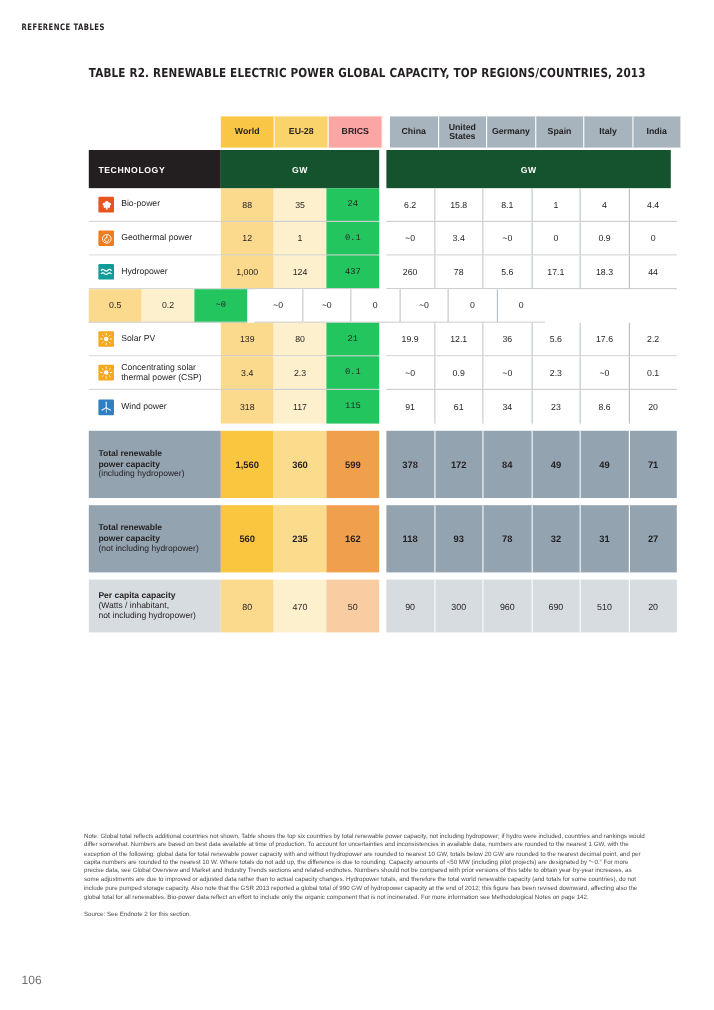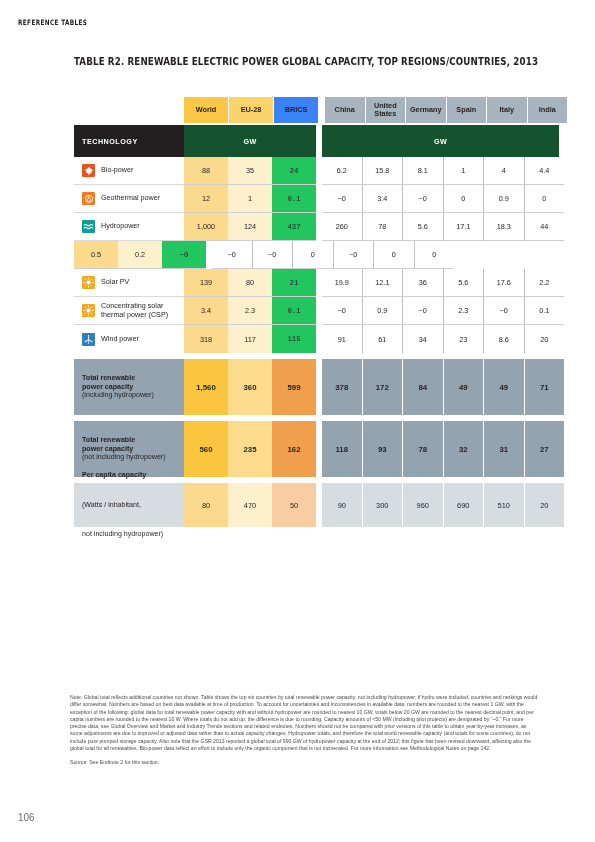--- a/index.html
+++ b/index.html
@@ -105,21 +105,21 @@
     padding-left:8px;box-sizing:border-box;
     font-size:7.1px;line-height:8.8px;color:#231f20;
   }
   .stech b{font-weight:bold;}
   .stech span{font-weight:normal;}
   .scell{
     display:flex;align-items:center;justify-content:center;
     font-size:7.8px;font-weight:bold;color:#231f20;
   }
   .bg-dark{background:#93a3b0;}
-  .bg-light{background:#d7dce0;gap:21px;}
+  .bg-light{background:#d7dce0;}
   .sw{background:#fbc63f;}
   .seu{background:#fbdb8c;}
   .sb{background:#f0a04c;}
   .pw{background:#fbd98d;}
   .peu{background:#fdf1cd;}
   .pb{background:#f9cca1;}
   .scell.ctry{border-right:1px solid #ffffff;}
   .scell.ctry:last-child{border-right:none;}
   .scell.normal{font-weight:normal;font-size:7.4px;}
 
@@ -150,21 +150,21 @@
   <div class="tablewrap">
 
     <div class="trow hdr-row">
       <div class="hdr-tech"></div>
       <div class="hcell col-w" style="background:#f9c646">
           <span>World</span>
         </div>
       <div class="hcell col-w" style="background:#fad46b">
           <span>EU-28</span>
         </div>
-      <div class="hcell col-w" style="background:#3b82f6">
+      <div class="hcell col-w" style="background:#fca5a5">
           <span>BRICS</span>
         </div>
       <div class="grp-gap"></div>
       <div class="hcell col-c" style="background:#a8b4bd">
           <span>China</span>
         </div>
       <div class="hcell col-c" style="background:#a8b4bd">
           <span>United States</span>
         </div>
       <div class="hcell col-c" style="background:#a8b4bd">

